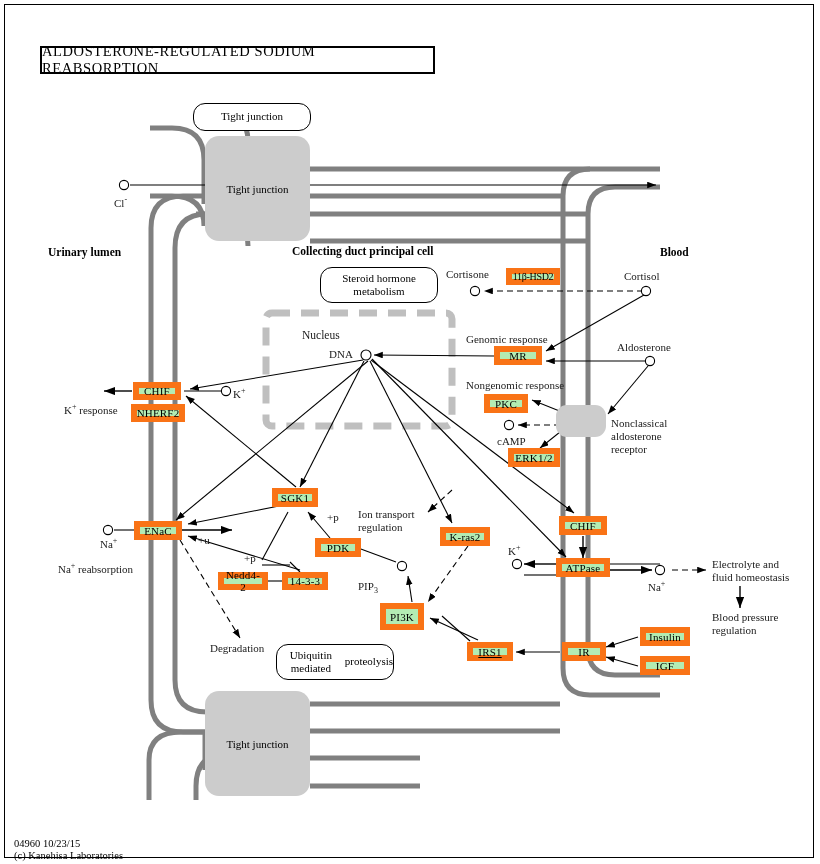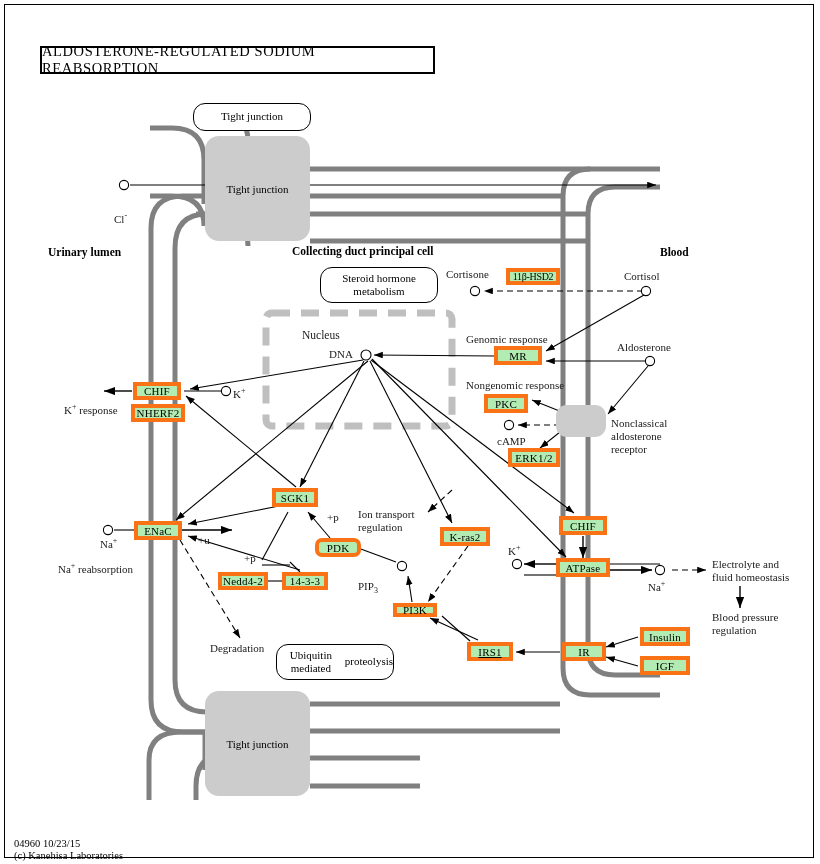--- a/index.html
+++ b/index.html
@@ -2,21 +2,21 @@
 <html><head>
 <meta charset="utf-8">
 <style>
   html,body{margin:0;padding:0;background:#ffffff;}
   body{font-family:"Liberation Serif", serif;}
   #page{position:relative;width:820px;height:864px;background:#ffffff;overflow:hidden;}
   #frame{position:absolute;left:4px;top:4px;width:810px;height:854px;border:1px solid #000;box-sizing:border-box;}
   svg#canvas{position:absolute;left:0;top:0;width:820px;height:864px;}
   .lbl{position:absolute;font-family:"Liberation Serif", serif;font-size:11px;color:#1a1a1a;white-space:nowrap;line-height:1.12;}
   .lbl.bold{font-weight:bold;font-size:11.5px;color:#000;}
-  .gene{position:absolute;background:#b3ecb3;border:4px solid #f97316;font-family:"Liberation Serif", serif;font-size:11px;color:#000;text-align:center;display:flex;align-items:center;justify-content:center;box-sizing:border-box;letter-spacing:.2px;}
+  .gene{position:absolute;background:#b3ecb3;border:6px solid #f97316;font-family:"Liberation Serif", serif;font-size:11px;color:#000;text-align:center;display:flex;align-items:center;justify-content:center;box-sizing:border-box;letter-spacing:.2px;}
   .gene.sq{letter-spacing:-0.3px;font-size:10px;}
   .title{position:absolute;left:40px;top:46px;width:395px;height:28px;border:2px solid #000;background:#fff;display:flex;align-items:center;justify-content:center;font-family:"Liberation Serif", serif;font-size:14.5px;letter-spacing:.6px;color:#000;box-sizing:border-box;}
   .mapbox{position:absolute;border:1px solid #000;border-radius:12px;background:#fff;font-family:"Liberation Serif", serif;font-size:11px;color:#000;display:flex;align-items:center;justify-content:center;text-align:center;line-height:1.2;box-sizing:border-box;}
   .tj{position:absolute;background:#cccccc;border-radius:14px;display:flex;align-items:center;justify-content:center;font-family:"Liberation Serif", serif;font-size:11px;color:#000;}
   .recep{position:absolute;background:#cccccc;border-radius:11px;}
   .foot{position:absolute;left:14px;font-family:"Liberation Serif", serif;font-size:10.5px;color:#000;white-space:nowrap;}
   .sup{font-size:8px;vertical-align:super;}
   .sub{font-size:8px;vertical-align:sub;}
 </style>
 </head>
@@ -234,34 +234,34 @@
   <div class="lbl" style="left:611px;top:430px;">aldosterone</div>
   <div class="lbl" style="left:611px;top:443px;">receptor</div>
 
   <div class="gene sq" style="left:506px;top:268px;width:54px;height:17px;">11β-HSD2</div>
   <div class="gene" style="left:494px;top:346px;width:48px;height:19px;">MR</div>
   <div class="gene" style="left:484px;top:394px;width:44px;height:19px;">PKC</div>
   <div class="gene" style="left:508px;top:448px;width:52px;height:19px;">ERK1/2</div>
   <div class="gene" style="left:133px;top:382px;width:48px;height:18px;">CHIF</div>
   <div class="gene" style="left:131px;top:404px;width:54px;height:18px;">NHERF2</div>
   <div class="gene" style="left:272px;top:488px;width:46px;height:19px;">SGK1</div>
-  <div class="gene" style="left:315px;top:538px;width:46px;height:19px;border-radius:7px;">PDK</div>
+  <div class="gene" style="left:315px;top:538px;width:46px;height:19px;">PDK</div>
   <div class="gene" style="left:134px;top:521px;width:48px;height:19px;">ENaC</div>
   <div class="gene" style="left:218px;top:572px;width:50px;height:18px;">Nedd4-2</div>
   <div class="gene" style="left:282px;top:572px;width:46px;height:18px;">14-3-3</div>
   <div class="gene" style="left:440px;top:527px;width:50px;height:19px;">K-ras2</div>
-  <div class="gene" style="left:393px;top:603px;width:44px;height:14px;">PI3K</div>
+  <div class="gene" style="left:380px;top:603px;width:44px;height:27px;">PI3K</div>
   <div class="gene" style="left:467px;top:642px;width:46px;height:19px;text-decoration:underline;">IRS1</div>
   <div class="gene" style="left:562px;top:642px;width:44px;height:19px;">IR</div>
   <div class="gene" style="left:640px;top:627px;width:50px;height:19px;">Insulin</div>
   <div class="gene" style="left:640px;top:656px;width:50px;height:19px;">IGF</div>
   <div class="gene" style="left:559px;top:516px;width:48px;height:19px;">CHIF</div>
   <div class="gene" style="left:556px;top:558px;width:54px;height:19px;">ATPase</div>
 
-  <div class="lbl" style="left:114px;top:212px;text-align:right;"><span>Cl</span><span class="sup">-</span></div>
+  <div class="lbl" style="left:114px;top:196px;text-align:right;"><span>Cl</span><span class="sup">-</span></div>
   <div class="lbl" style="left:446px;top:268px;">Cortisone</div>
   <div class="lbl" style="left:624px;top:270px;">Cortisol</div>
   <div class="lbl" style="left:617px;top:341px;">Aldosterone</div>
   <div class="lbl" style="left:233px;top:387px;"><span>K</span><span class="sup">+</span></div>
   <div class="lbl" style="left:100px;top:537px;"><span>Na</span><span class="sup">+</span></div>
   <div class="lbl" style="left:508px;top:544px;"><span>K</span><span class="sup">+</span></div>
   <div class="lbl" style="left:648px;top:580px;"><span>Na</span><span class="sup">+</span></div>
   <div class="lbl" style="left:497px;top:435px;">cAMP</div>
   <div class="lbl" style="left:358px;top:580px;"><span>PIP</span><span class="sub">3</span></div>
 

